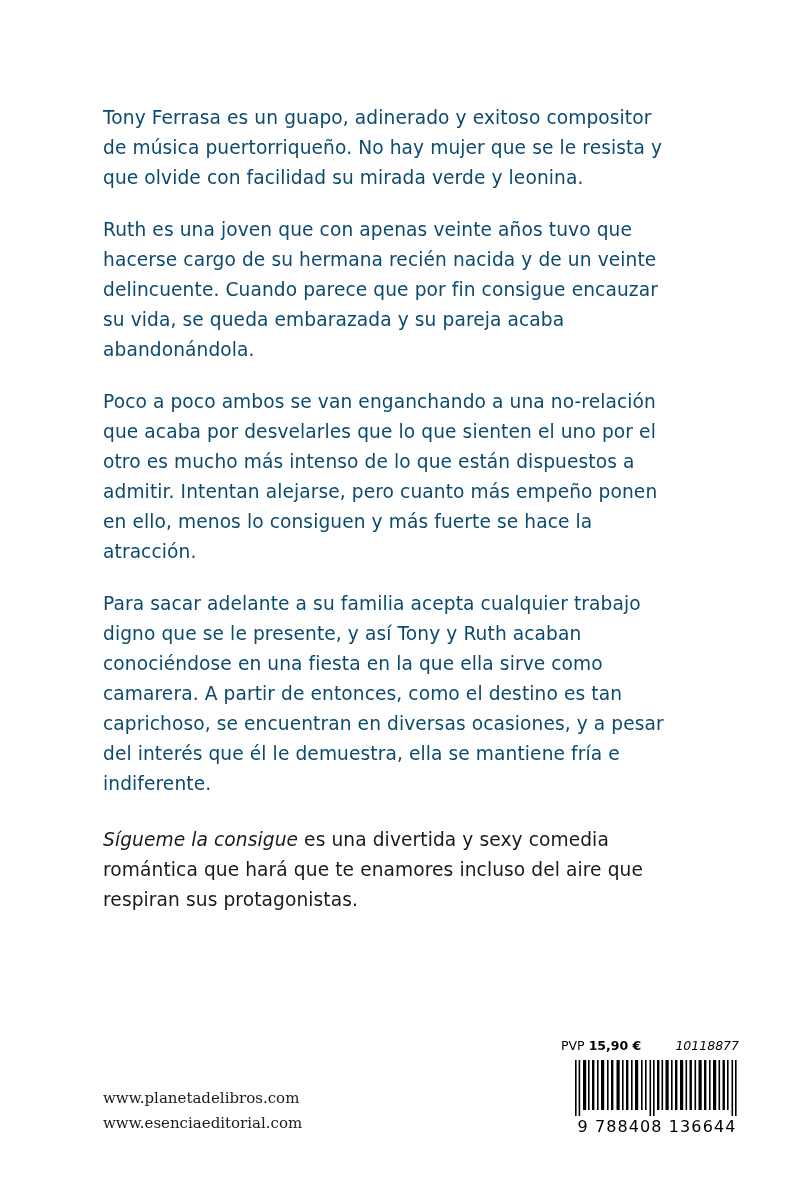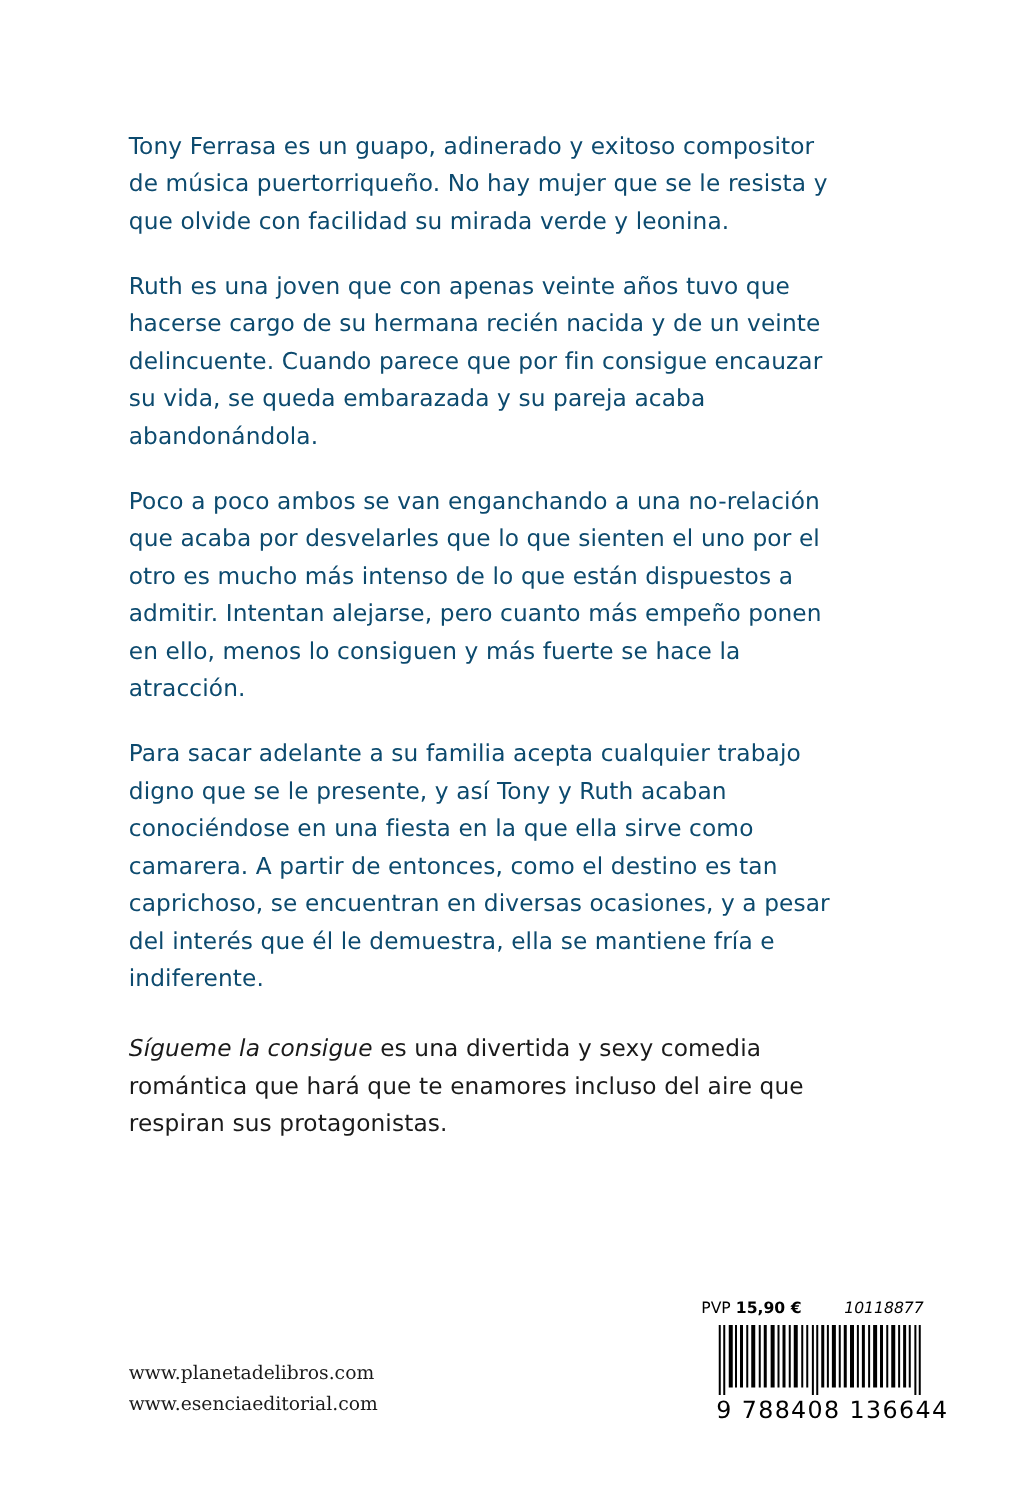--- a/index.html
+++ b/index.html
@@ -86,21 +86,21 @@
     top: 1060px;
     width: 168px;
   }
   .barcode-bars {
     display: block;
     width: 168px;
     height: 56px;
   }
   .barcode-digits {
     font-family: "DejaVu Sans", "Liberation Sans", sans-serif;
-    font-size: 19px;
+    font-size: 16px;
     letter-spacing: 1.1px;
     color: #000;
     margin-top: 1px;
     text-align: center;
     white-space: nowrap;
   }
 </style>
 </head>
 <body>
 

